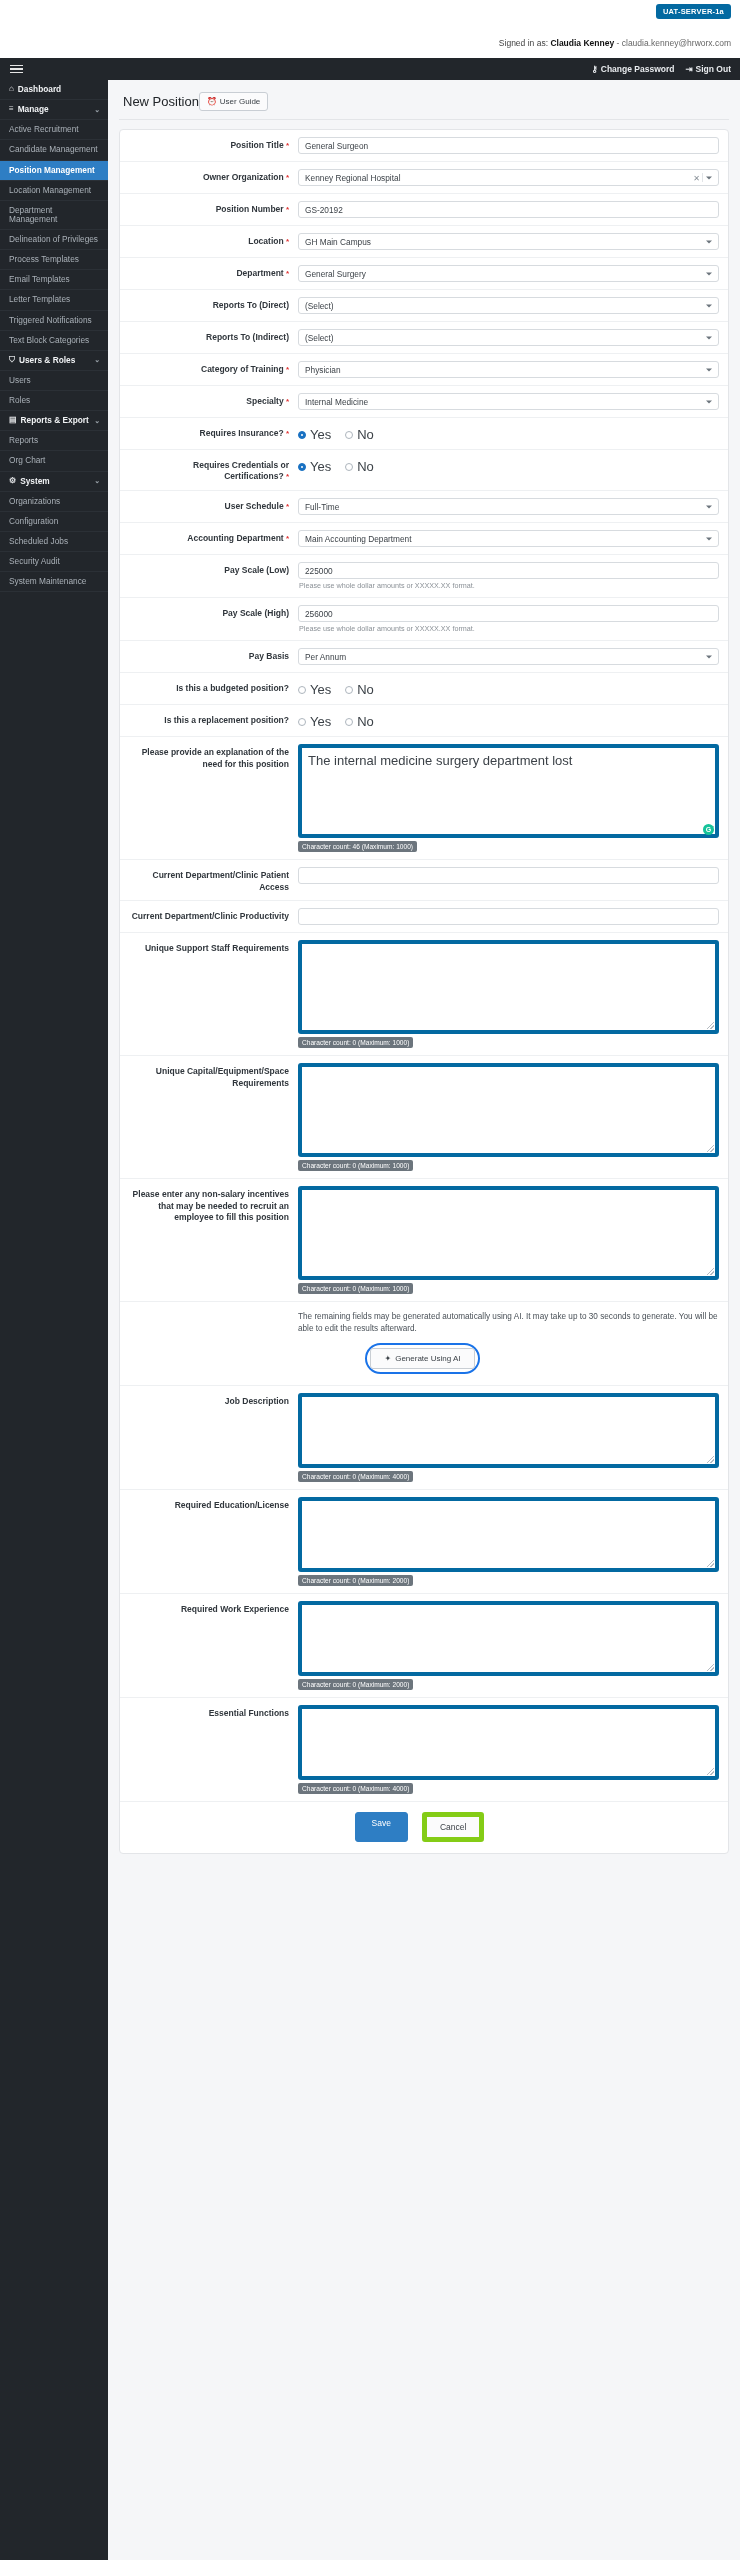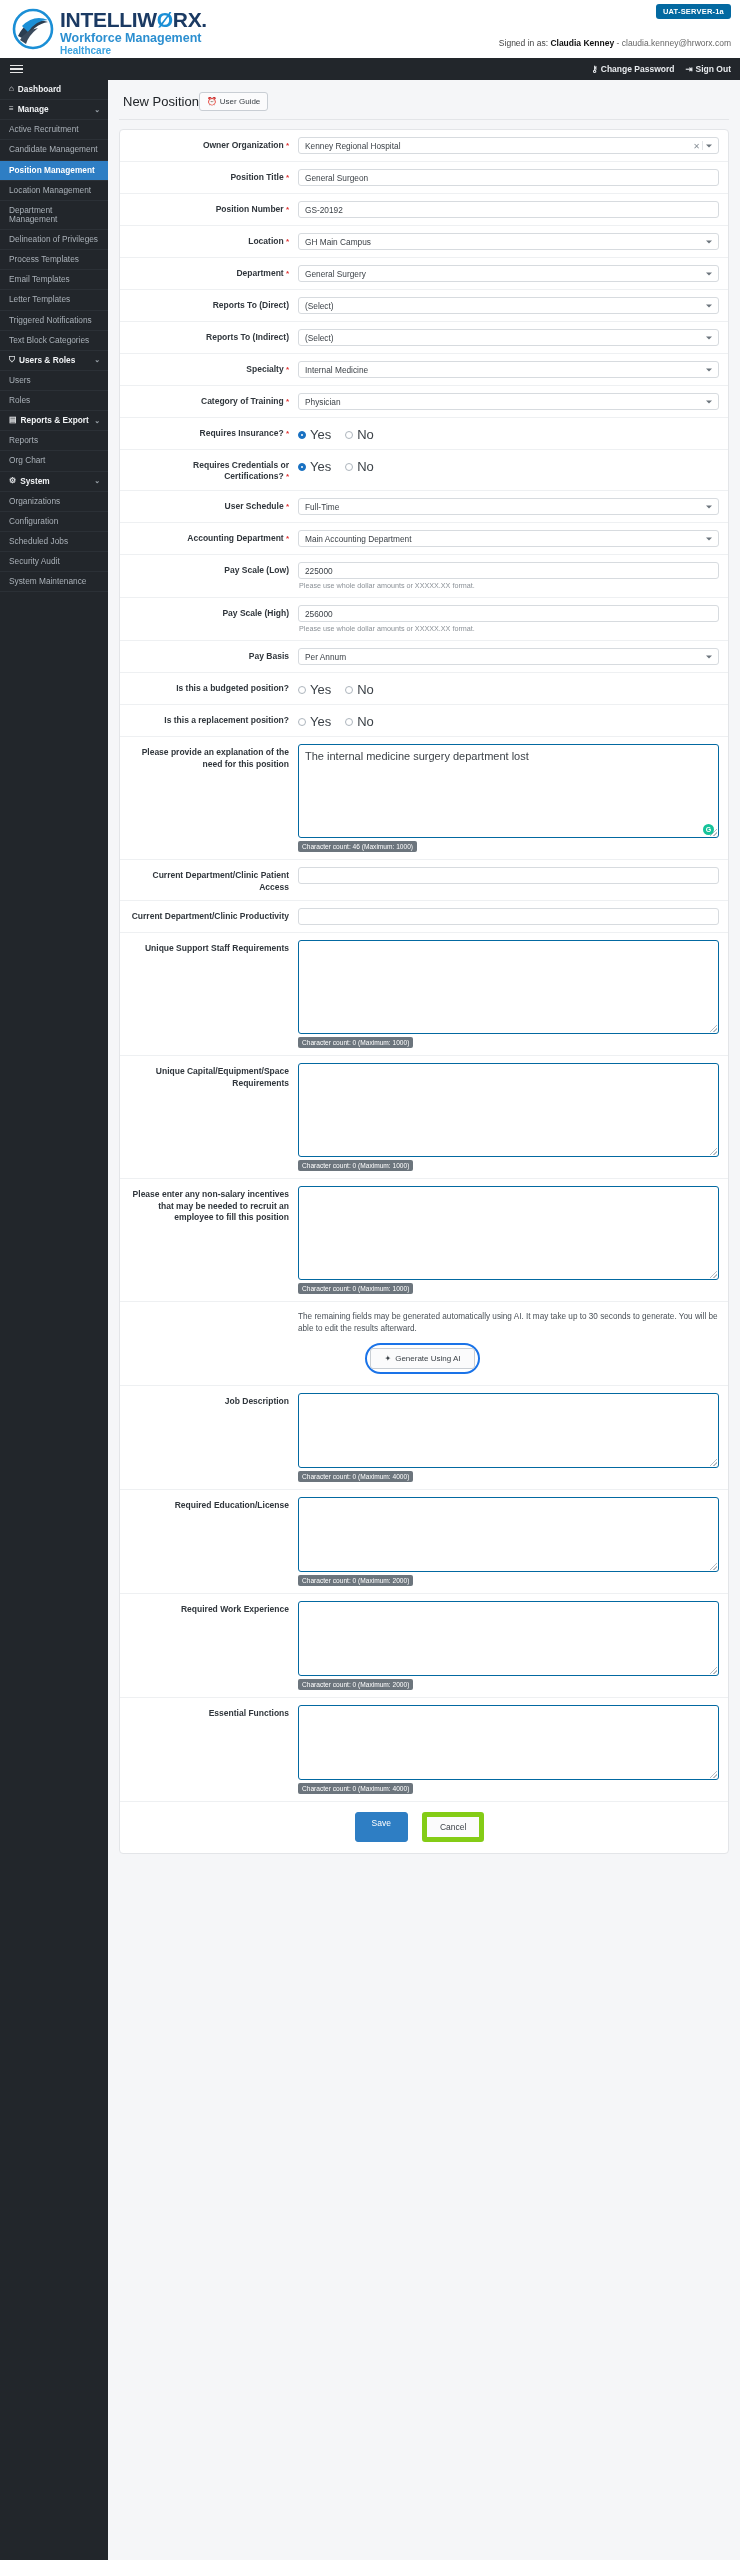--- a/index.html
+++ b/index.html
@@ -161,22 +161,22 @@
     position: relative;
   }
   .dot.on { border: 1px solid #1971c2; background: #1971c2; }
   .dot.on:after {
     content: ""; position: absolute; left: 2px; top: 2px;
     width: 2px; height: 2px; border-radius: 50%; background: #fff;
   }
 
   .ta-wrap { position: relative; }
   .ta {
-    width: 100%; border: 1px solid #0369a1; border-radius: 3px;
-    background: #fff; font-size: 11px; color: #3c4248;
+    width: 100%; border: 4px solid #0369a1; border-radius: 3px;
+    background: #fff; font-size: 13px; color: #3c4248;
     padding: 4px 6px; line-height: 1.35; position: relative;
     overflow: hidden;
   }
   .ta .grip {
     position: absolute; right: 1px; bottom: 1px;
     width: 7px; height: 7px;
     background:
       linear-gradient(135deg, transparent 46%, #b6bcc2 46%, #b6bcc2 56%, transparent 56%),
       linear-gradient(135deg, transparent 70%, #b6bcc2 70%, #b6bcc2 80%, transparent 80%);
   }
@@ -221,35 +221,20 @@
   }
   .btn-default {
     background: #fbfbfc; color: #3c4248; border: 5px solid #84cc16;
     border-radius: 3px; font-size: 8.5px; padding: 5px 13px; cursor: pointer;
   }
 </style>
 </head>
 <body>
 
 <div class="brandbar">
-  <div class="logo-wrap">
-    <div class="logo-mark">
-      <svg width="42" height="46" viewBox="0 0 42 46">
-        <circle cx="21" cy="23" r="19" fill="none" stroke="#1b8fd6" stroke-width="2.6"></circle>
-        <path d="M6 30 Q16 10 36 16 Q22 18 14 34 Z" fill="#2b3d50"></path>
-        <path d="M10 20 Q22 8 36 14 Q24 14 16 26 Z" fill="#1b8fd6"></path>
-        <path d="M8 34 Q14 24 26 22 Q16 30 14 38 Z" fill="#3a4a5c"></path>
-      </svg>
-    </div>
-    <div class="logo-text">
-      <div class="logo-title"><span>INTELLIW</span><span class="swirl">Ø</span><span>RX.</span></div>
-      <div class="logo-sub1">Workforce Management</div>
-      <div class="logo-sub2">Healthcare</div>
-    </div>
-  </div>
   <div class="server-badge">UAT-SERVER-1a</div>
   <div class="signed-in">
     <span>Signed in as:</span>
     <b>Claudia Kenney</b>
     <span class="email">- claudia.kenney@hrworx.com</span>
   </div>
 </div>
 
 <div class="topnav">
   <div class="hamburger">
@@ -413,41 +398,41 @@
       <div class="page-title">New Position</div>
       <div class="btn-guide">
         <span>⏰</span>
         <span>User Guide</span>
       </div>
     </div>
 
     <div class="card">
 
       <div class="row">
+        <div class="lab"><span>Position Title</span><span class="req">&nbsp;*</span></div>
+        <div class="fld">
+          <div class="input">
+            <span>General Surgeon</span>
+          </div>
+        </div>
+      </div>
+
+      <div class="row">
         <div class="lab"><span>Owner Organization</span><span class="req">&nbsp;*</span></div>
         <div class="fld">
           <div class="input">
             <span>Kenney Regional Hospital</span>
             <span class="xmark">✕</span>
             <span class="divider"></span>
             <span class="caret"></span>
           </div>
         </div>
       </div>
 
       <div class="row">
-        <div class="lab"><span>Position Title</span><span class="req">&nbsp;*</span></div>
-        <div class="fld">
-          <div class="input">
-            <span>General Surgeon</span>
-          </div>
-        </div>
-      </div>
-
-      <div class="row">
         <div class="lab"><span>Position Number</span><span class="req">&nbsp;*</span></div>
         <div class="fld">
           <div class="input">
             <span>GS-20192</span>
           </div>
         </div>
       </div>
 
       <div class="row">
         <div class="lab"><span>Location</span><span class="req">&nbsp;*</span></div>
@@ -483,34 +468,34 @@
         <div class="lab">Reports To (Indirect)</div>
         <div class="fld">
           <div class="select">
             <span>(Select)</span>
             <span class="caret"></span>
           </div>
         </div>
       </div>
 
       <div class="row">
+        <div class="lab"><span>Category of Training</span><span class="req">&nbsp;*</span></div>
+        <div class="fld">
+          <div class="select">
+            <span>Physician</span>
+            <span class="caret"></span>
+          </div>
+        </div>
+      </div>
+
+      <div class="row">
         <div class="lab"><span>Specialty</span><span class="req">&nbsp;*</span></div>
         <div class="fld">
           <div class="select">
             <span>Internal Medicine</span>
-            <span class="caret"></span>
-          </div>
-        </div>
-      </div>
-
-      <div class="row">
-        <div class="lab"><span>Category of Training</span><span class="req">&nbsp;*</span></div>
-        <div class="fld">
-          <div class="select">
-            <span>Physician</span>
             <span class="caret"></span>
           </div>
         </div>
       </div>
 
       <div class="row">
         <div class="lab"><span>Requires Insurance?</span><span class="req">&nbsp;*</span></div>
         <div class="fld">
           <div class="radios">
             <div class="radio">

